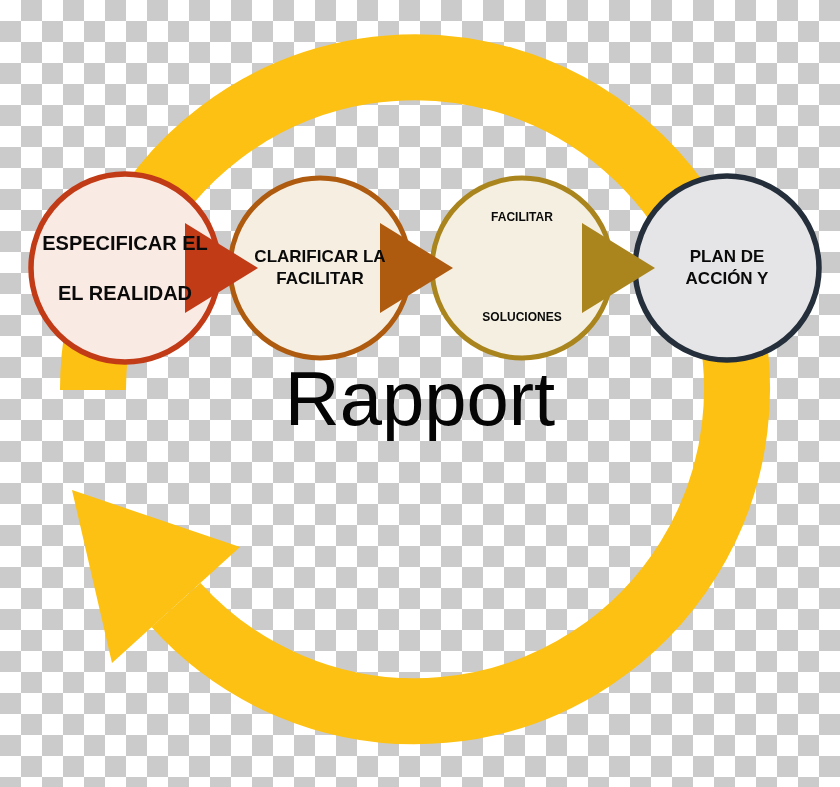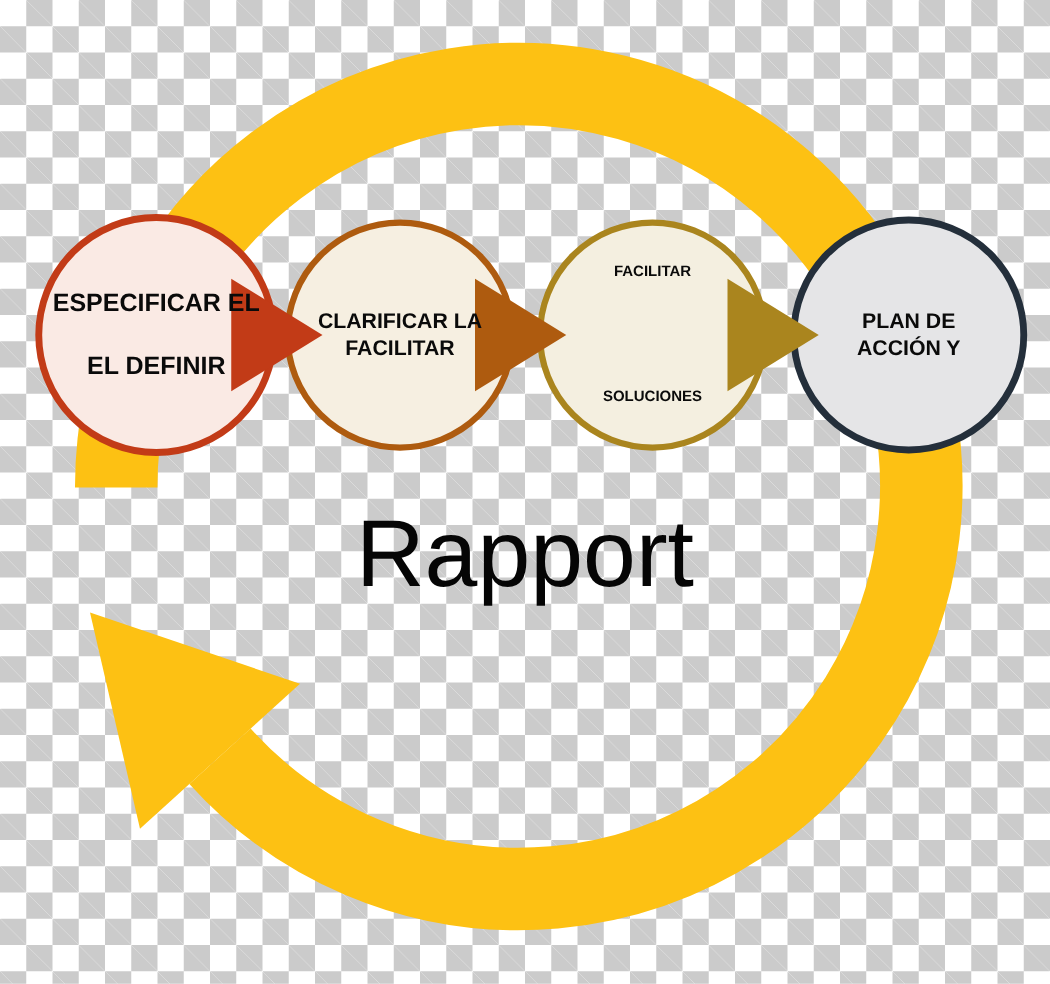--- a/index.html
+++ b/index.html
@@ -48,21 +48,20 @@
     left: 230px; top: 348px;
     width: 380px; height: 100px;
     display: flex;
     align-items: center;
     justify-content: center;
     font-size: 76px;
     font-weight: 400;
     color: #050505;
     letter-spacing: 0px;
     pointer-events: none;
-    margin-top: 45px;
   }
 </style>
 </head>
 <body>
 
 <div id="stage">
 
   <svg id="diagram-svg" viewBox="0 0 840 787" xmlns="http://www.w3.org/2000/svg">
 
     <path d="M 93 390 A 322 322 0 1 1 176 605" fill="none" stroke-width="66" stroke="#fdc113"></path>
@@ -73,21 +72,21 @@
     <circle cx="522" cy="268" r="90" stroke-width="5" stroke="#aa851e" fill="#f4efe0"></circle>
     <circle cx="727" cy="268" r="92" stroke-width="5.5" stroke="#242f3b" fill="#e5e5e7"></circle>
 
     <polygon points="185,223 185,313 258,268" fill="#c23b17"></polygon>
     <polygon points="380,223 380,313 453,268" fill="#ae5b0f"></polygon>
     <polygon points="582,223 582,313 655,268" fill="#aa851e"></polygon>
   </svg>
 
   <div class="step-label" id="label-1">
     <div>ESPECIFICAR EL</div>
-    <div>EL DEFINIR</div>
+    <div>EL REALIDAD</div>
   </div>
 
   <div class="step-label" id="label-2">
     <div>CLARIFICAR LA</div>
     <div>FACILITAR</div>
   </div>
 
   <div class="step-label" id="label-3">
     <div>FACILITAR</div>
     <div>SOLUCIONES</div>

